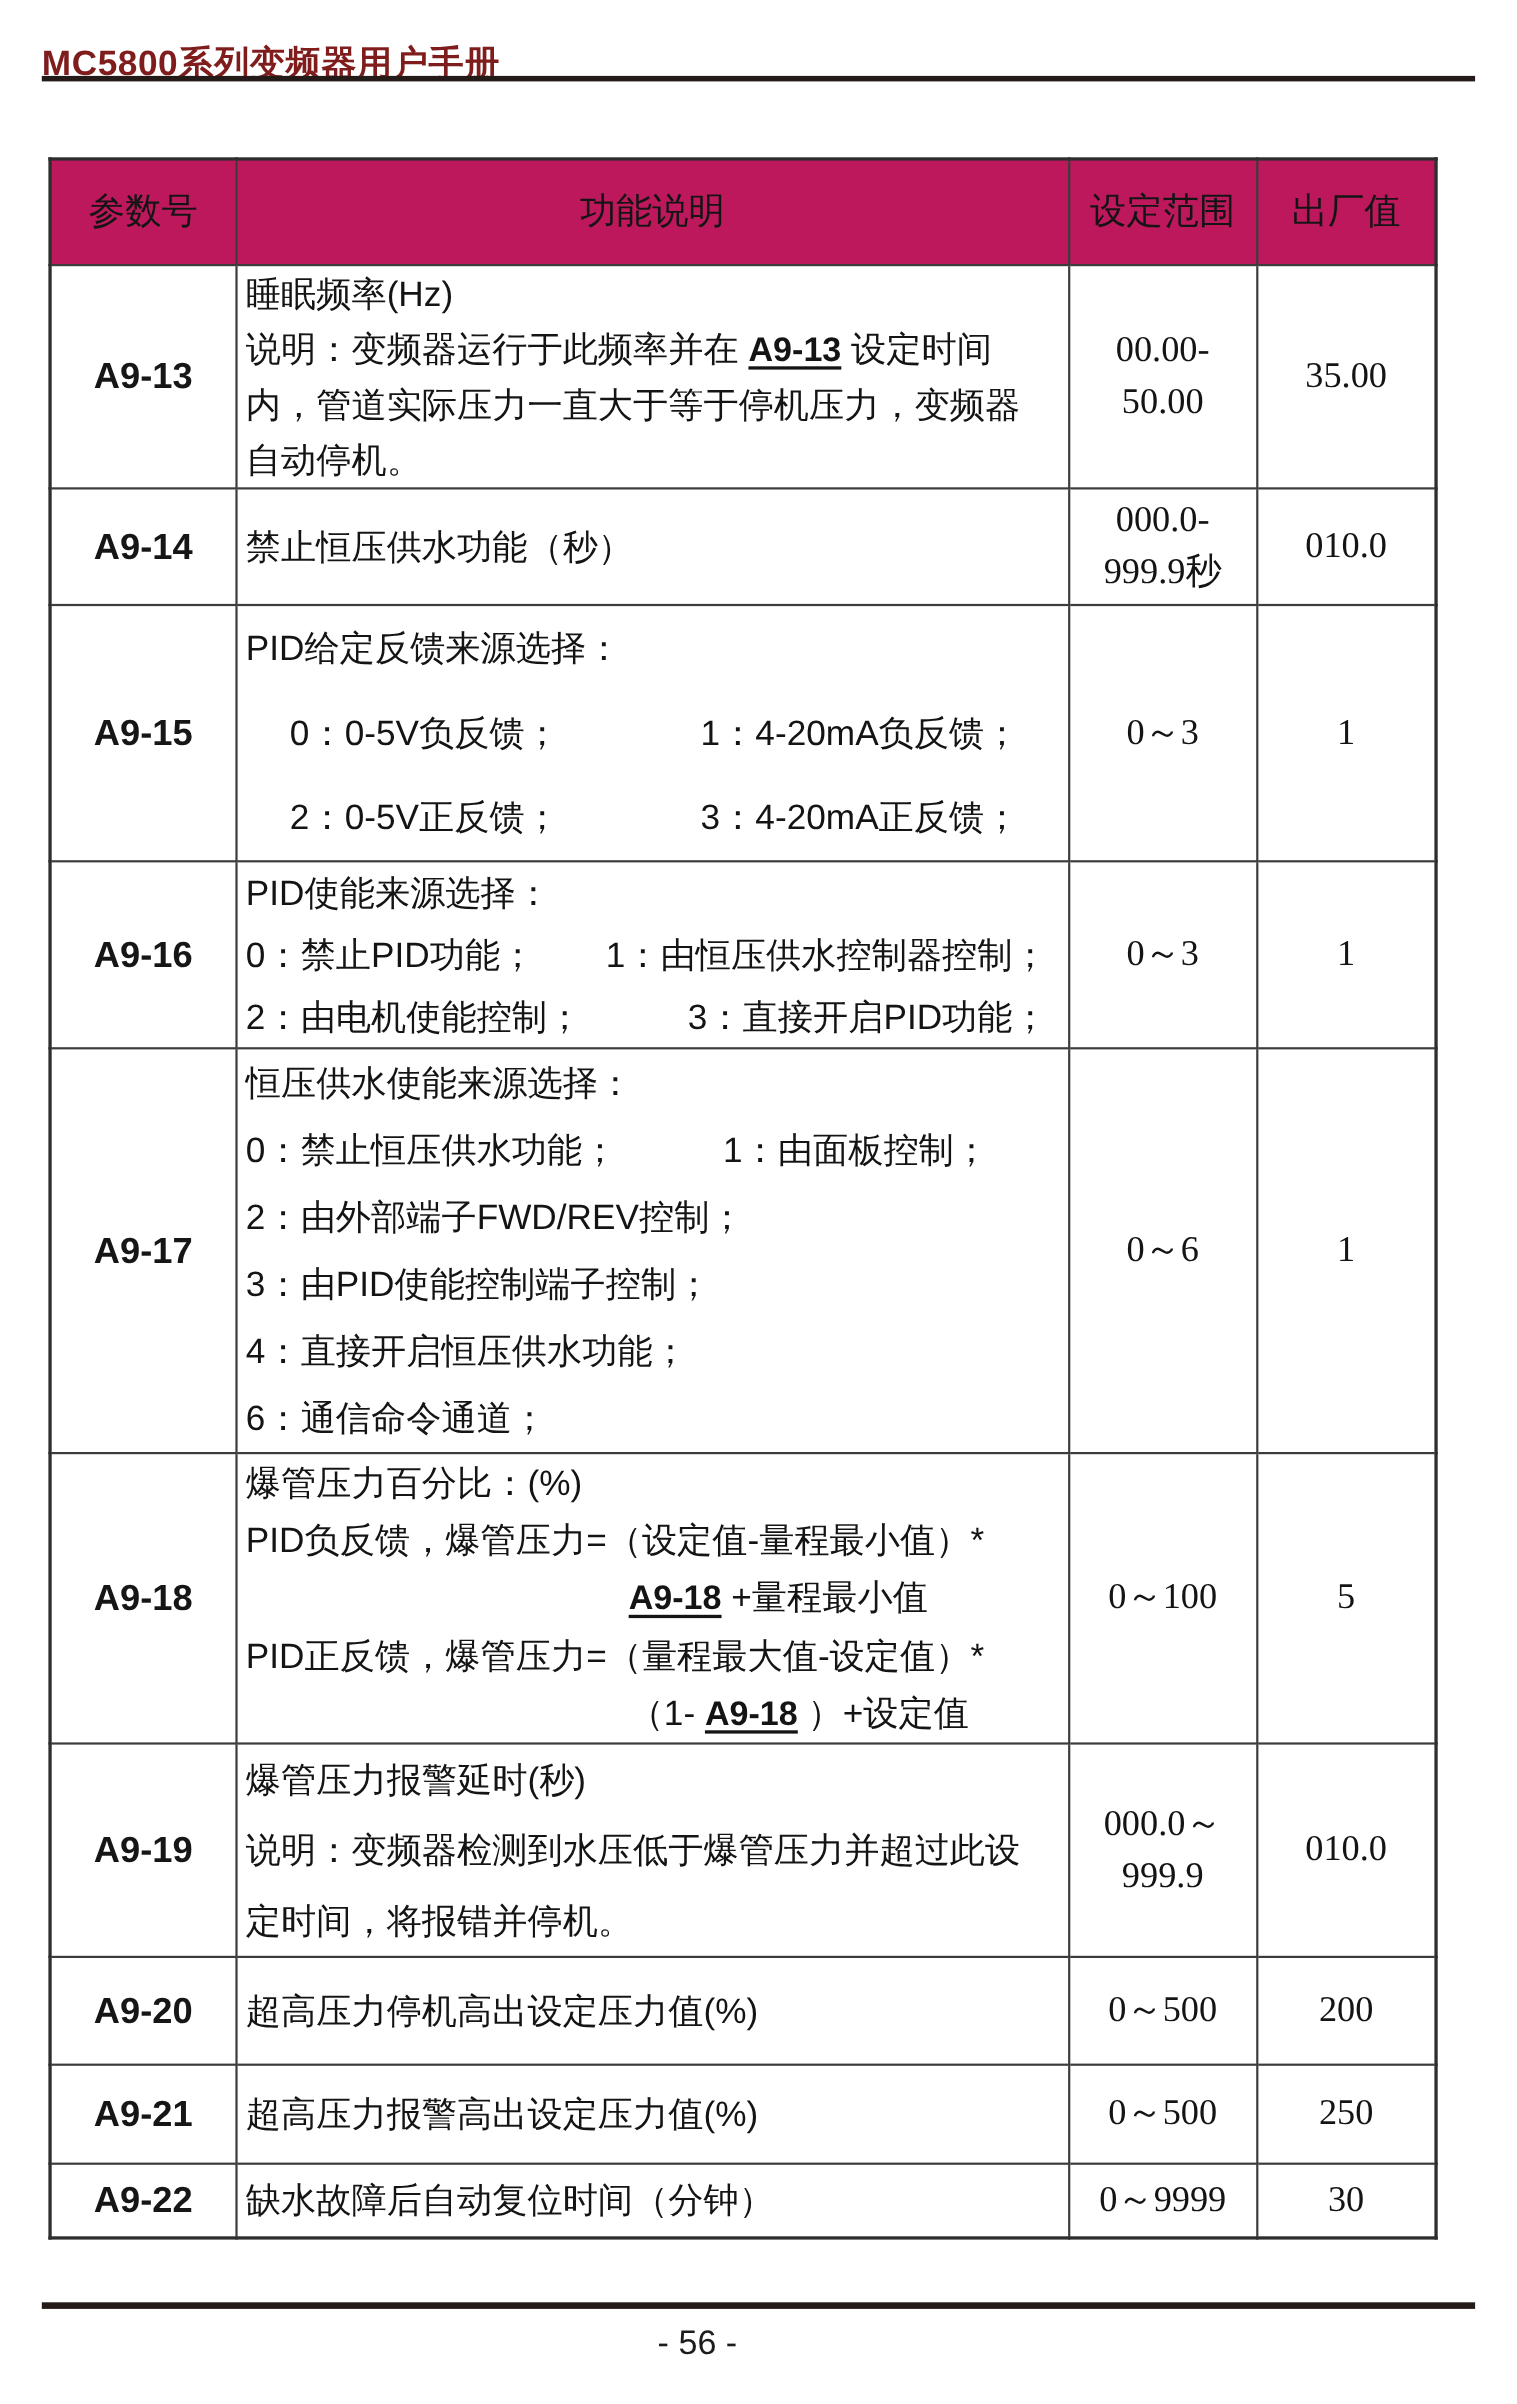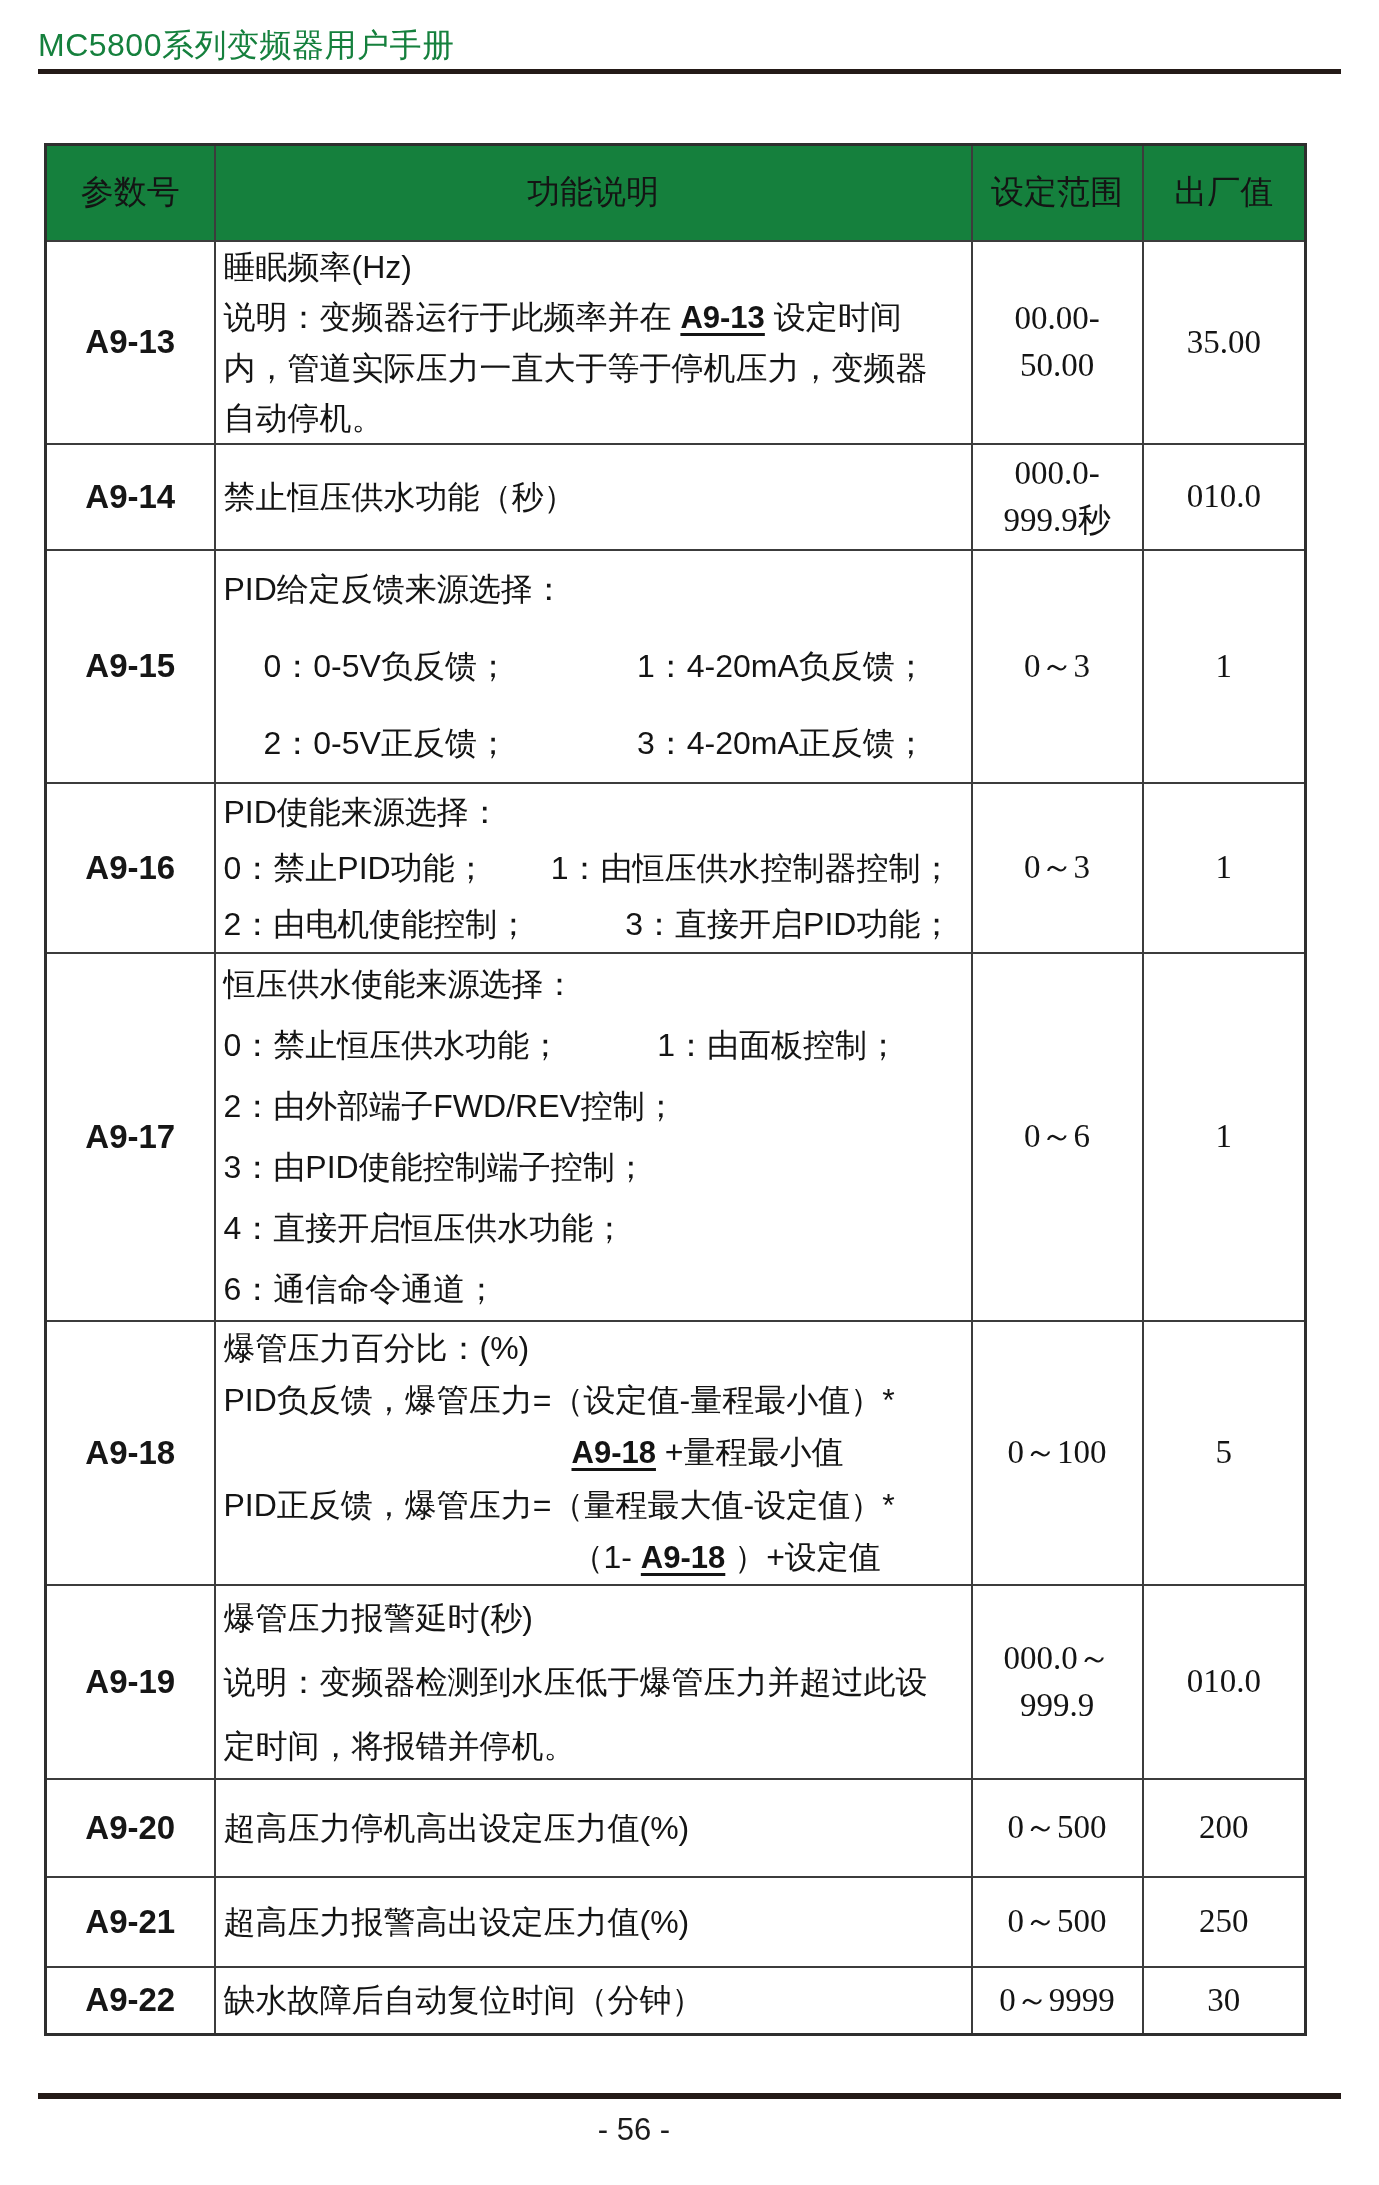--- a/index.html
+++ b/index.html
@@ -5,42 +5,42 @@
   html,body{margin:0;padding:0;background:#ffffff;}
   .page{
     position:relative;
     width:1379px;height:2185px;
     background:#ffffff;
     font-family:"Liberation Serif","DejaVu Serif",serif;
     color:#111111;
     overflow:hidden;
   }
   .doc-title{
-    position:absolute;left:38px;top:24px;
+    position:absolute;left:38px;top:36px;
     font-family:"Liberation Sans","DejaVu Sans",serif;
-    font-size:32px;font-weight:400;color:#15803d;
+    font-size:32px;font-weight:700;color:#7f1d1d;
     letter-spacing:0.5px;
   }
   .header-rule{
     position:absolute;left:38px;top:69px;width:1303px;height:5px;
     background:#241a17;
   }
   table.param-table{
     position:absolute;left:44px;top:143px;width:1260px;
     border-collapse:collapse;table-layout:fixed;
     border:3px solid #2e2e2e;
   }
   col.col-1{width:169px}
   col.col-2{width:757px}
   col.col-3{width:171px}
   col.col-4{width:163px}
   th,td{border:2px solid #3c3c3c;vertical-align:middle;padding:0;}
   thead tr{height:96px;}
   thead th{
-    background:#15803d;
+    background:#be185d;
     font-family:"Liberation Serif","DejaVu Serif",serif;
     font-size:33px;font-weight:400;text-align:center;color:#141414;
   }
   td.c-id{
     font-family:"Liberation Sans","DejaVu Sans",sans-serif;
     font-size:33px;font-weight:600;text-align:center;color:#161616;
   }
   td.c-desc{
     font-family:"Liberation Sans","DejaVu Sans",serif;
     font-size:32px;color:#141414;

